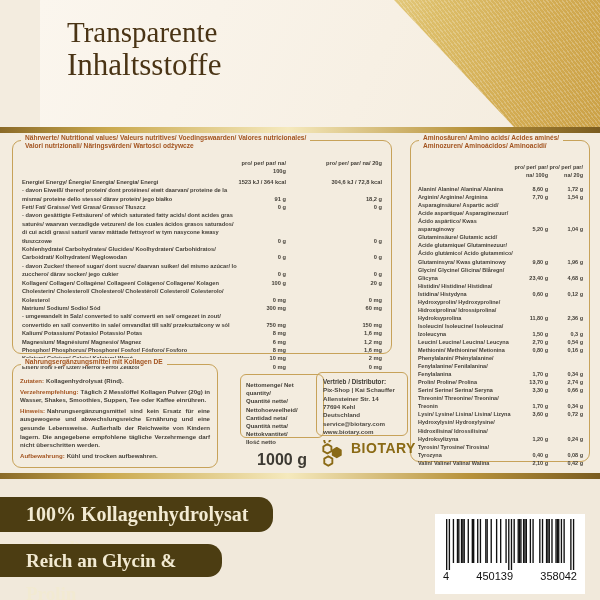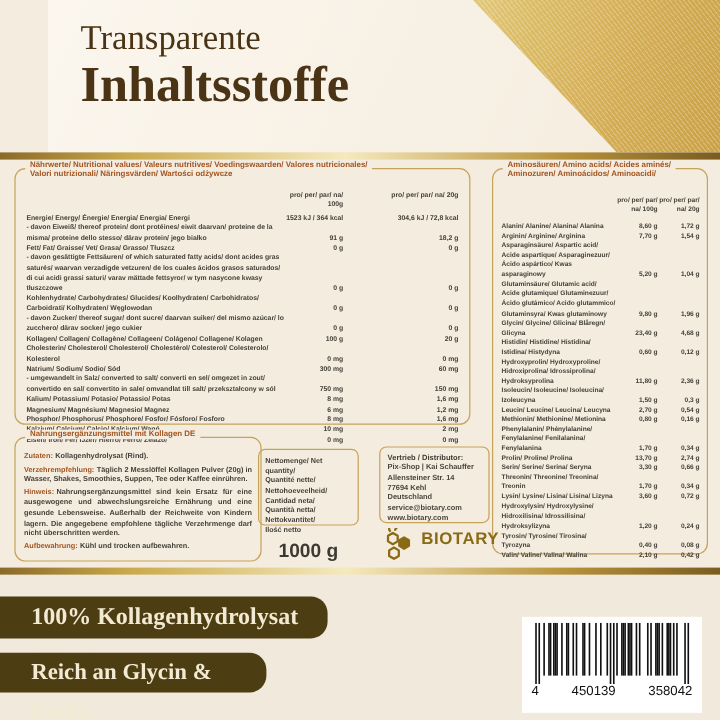--- a/index.html
+++ b/index.html
@@ -10,36 +10,36 @@
   .header{position:absolute;left:0;top:0;width:600px;height:127px;
           background:linear-gradient(115deg,#fbf6ee 0%,#f7f0e4 55%,#f3ebdd 100%);margin-left:40px;}
   .swoosh{position:absolute;inset:0;
           clip-path:polygon(59% 0,100% 0,100% 100%,79% 100%);
           background:linear-gradient(110deg,#caa04a 0%,#e2c77d 22%,#f0dfa4 40%,#dcbd68 62%,#d2ab52 80%,#c89d42 100%);}
   .swoosh:after{content:"";position:absolute;inset:0;
           background:repeating-linear-gradient(52deg,rgba(255,255,255,.22) 0 1px,rgba(0,0,0,0) 1px 3px);}
   .title{position:absolute;left:27px;top:16px;color:var(--title_brown,#4a3415);
          font-family:"Liberation Serif",serif;line-height:1.12;}
   .title .t1{font-size:29px;font-weight:400;}
-  .title .t2{font-size:42px;font-weight:700;}
+  .title .t2{font-size:31px;font-weight:400;}
 
   .gold-line{position:absolute;left:0;width:600px;height:6px;
          background:linear-gradient(90deg,#8a6a28 0%,#caa94e 18%,#f5e9bd 48%,#b8933c 78%,#7a5c20 100%);}
   .gl-top{top:127px;} .gl-bottom{top:473px;}
 
   
   .gbox{position:absolute;border:1.5px solid var(--accent_gold,#c7a259);border-radius:9px;
         background:transparent;box-sizing:border-box;}
   .legend{position:absolute;top:-7px;left:8px;right:auto;background:#f3ecdf;padding:0 4px;
         color:var(--legend_rust,#a35420);font-weight:700;font-size:6.6px;line-height:8.2px;max-width:95%;}
 
   .box-nutrition{left:12px;top:140px;width:380px;height:214px;padding:18px 9px 4px 9px;}
   .box-amino{left:410px;top:140px;width:180px;height:322px;padding:22px 6px 4px 7px;}
   .box-supplement{left:12px;top:364px;width:206px;height:104px;padding:12px 7px 4px 7px;}
-  .box-net{left:215px;top:374px;width:84px;height:64px;border-radius:6px;padding:6px 5px 4px 5px;}
+  .box-net{left:240px;top:374px;width:84px;height:64px;border-radius:6px;padding:6px 5px 4px 5px;}
   .box-distributor{left:316px;top:372px;width:92px;height:64px;border-radius:6px;padding:5px 5px 3px 6px;}
 
   
   .dtable{display:table;width:100%;border-collapse:collapse;color:var(--text_dark,#45413a);
           font-weight:700;}
   .drow{display:table-row;}
   .dlabel{display:table-cell;text-align:left;vertical-align:bottom;}
   .dval{display:table-cell;text-align:right;vertical-align:bottom;white-space:nowrap;}
   .ntable{font-size:5.7px;line-height:8.4px;}
   .ntable .dval.c1{width:48px;} .ntable .dval.c2{width:96px;}

